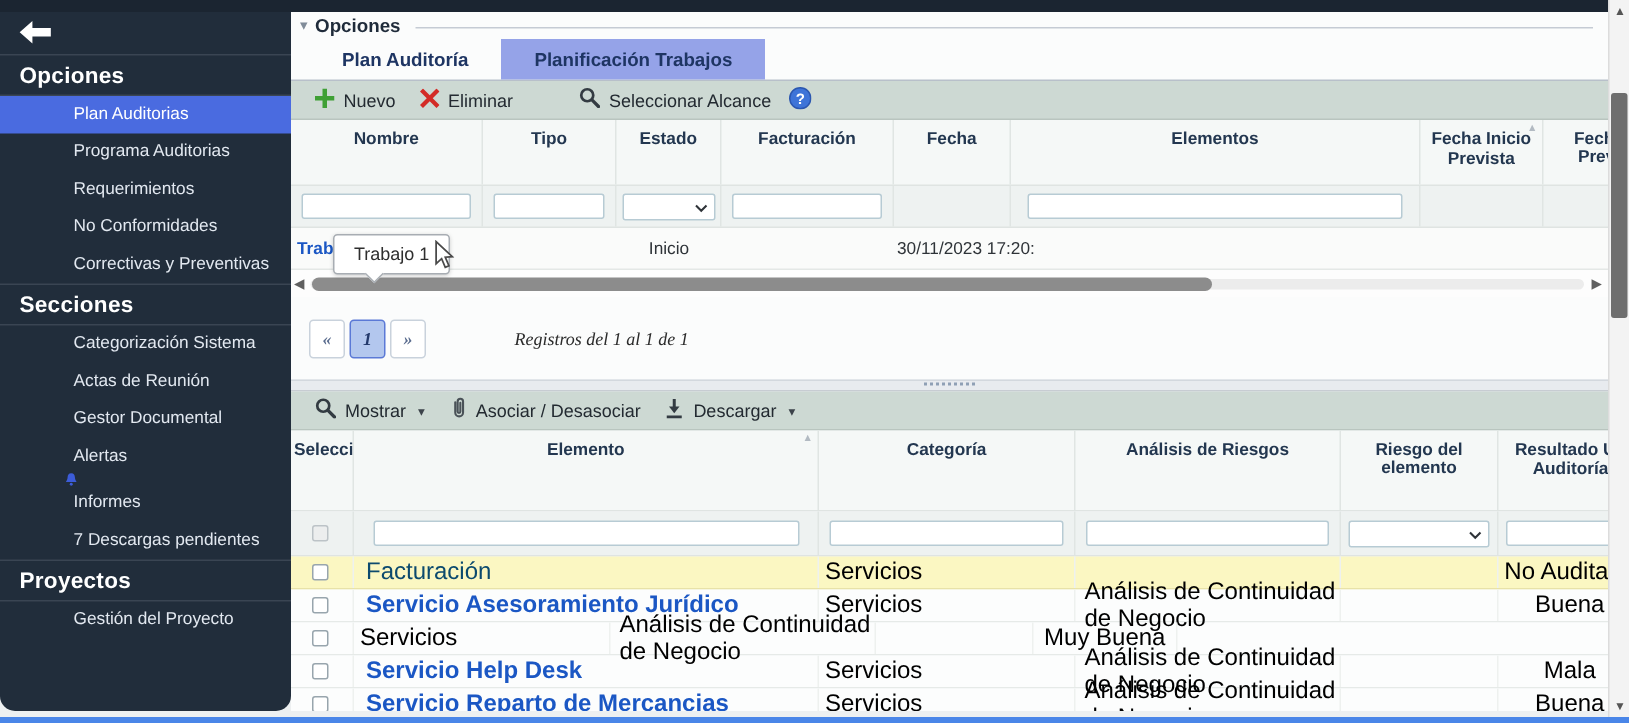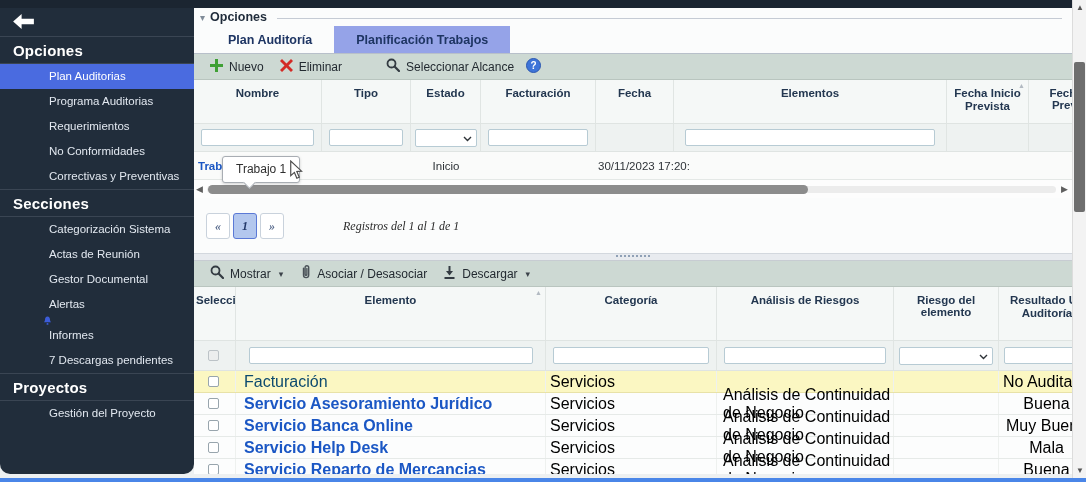--- a/index.html
+++ b/index.html
@@ -385,23 +385,20 @@
     <div class="k-rie"></div>
     <div class="k-res" style="justify-content:center">
         <span class="nowrap">Buena</span>
       </div>
   </div>
 
   <div class="trow drow2">
     <div class="k-sel">
         <span class="cb"></span>
       </div>
-    <div class="k-elem" style="padding-left:8px">
-        <span class="link">Servicio Banca Online</span>
-      </div>
     <div class="k-cat" style="padding-left:4px">
         <span>Servicios</span>
       </div>
     <div class="k-ana" style="padding-left:6px">
         <span>Análisis de Continuidad de Negocio</span>
       </div>
     <div class="k-rie"></div>
     <div class="k-res" style="justify-content:center">
         <span class="nowrap">Muy Buena</span>
       </div>

